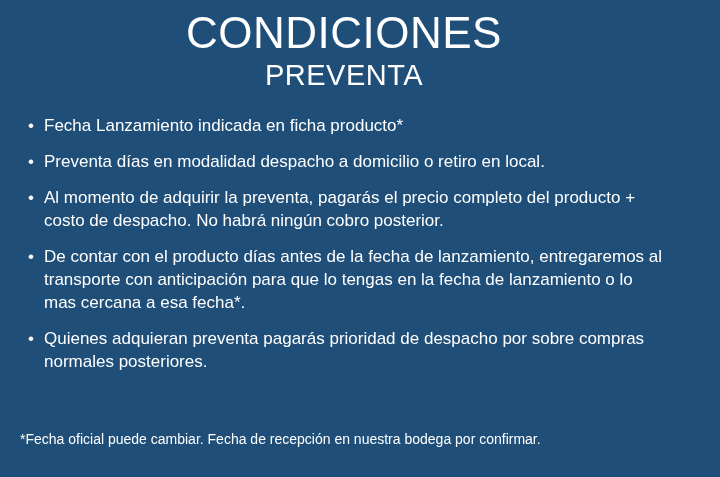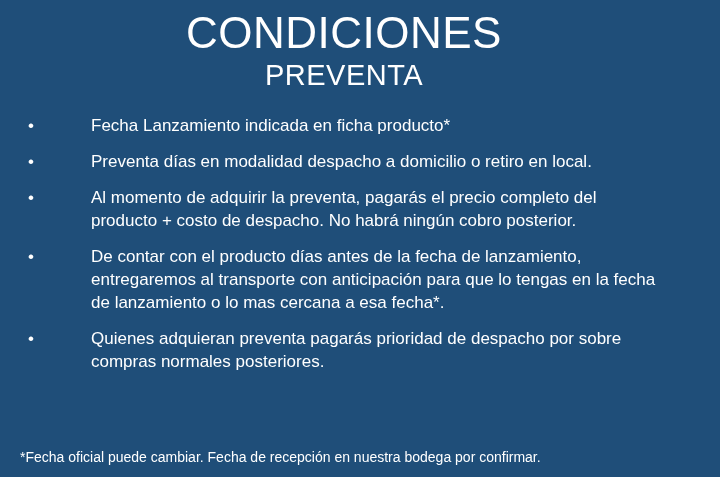--- a/index.html
+++ b/index.html
@@ -58,27 +58,27 @@
     font-size: 17px;
     line-height: 23px;
     color: #ffffff;
     text-align: left;
   }
   .bullet-text {
     font-size: 17px;
     line-height: 23px;
     color: #ffffff;
     flex: 1 1 auto;
-    margin-left: 47px;
   }
   .footnote {
     font-size: 14px;
     line-height: 19px;
     color: #ffffff;
     padding: 0 6px 0 2px;
+    margin-bottom: 18px;
   }
 </style>
 </head>
 <body>
 
 <div class="slide">
 
   <div class="title-block">
     <div class="title-main">CONDICIONES</div>
     <div class="title-sub">PREVENTA</div>

